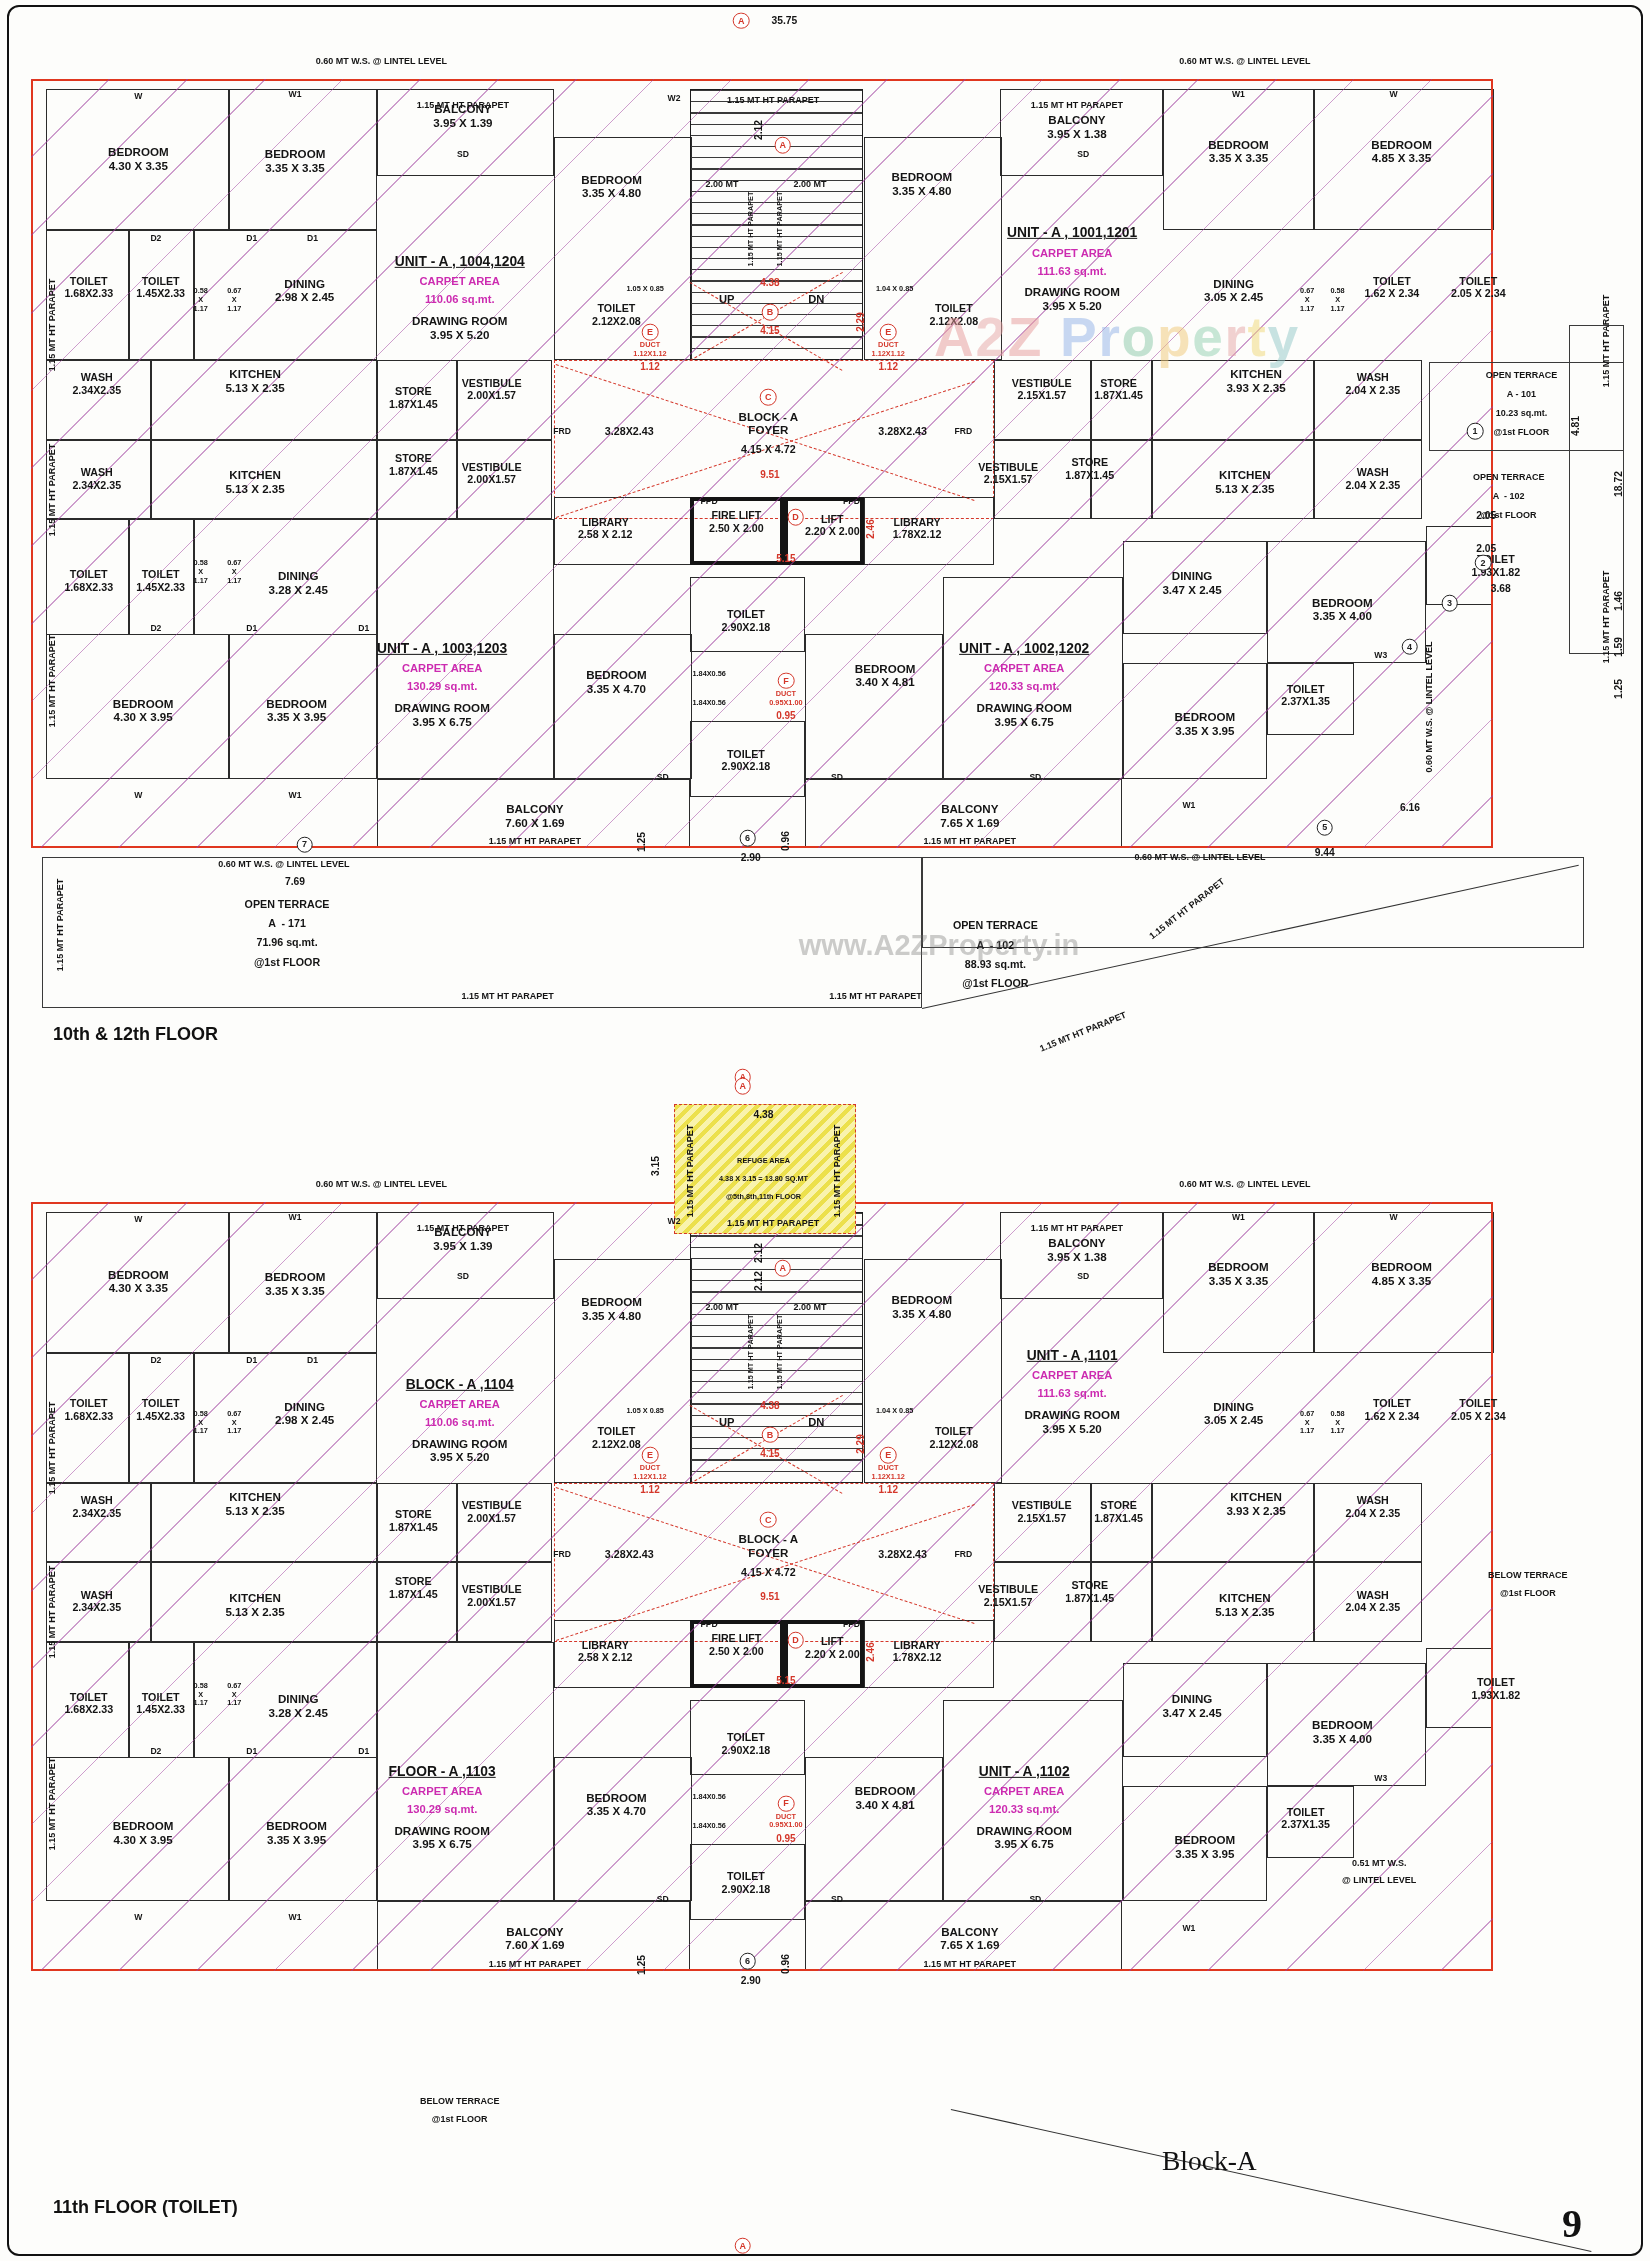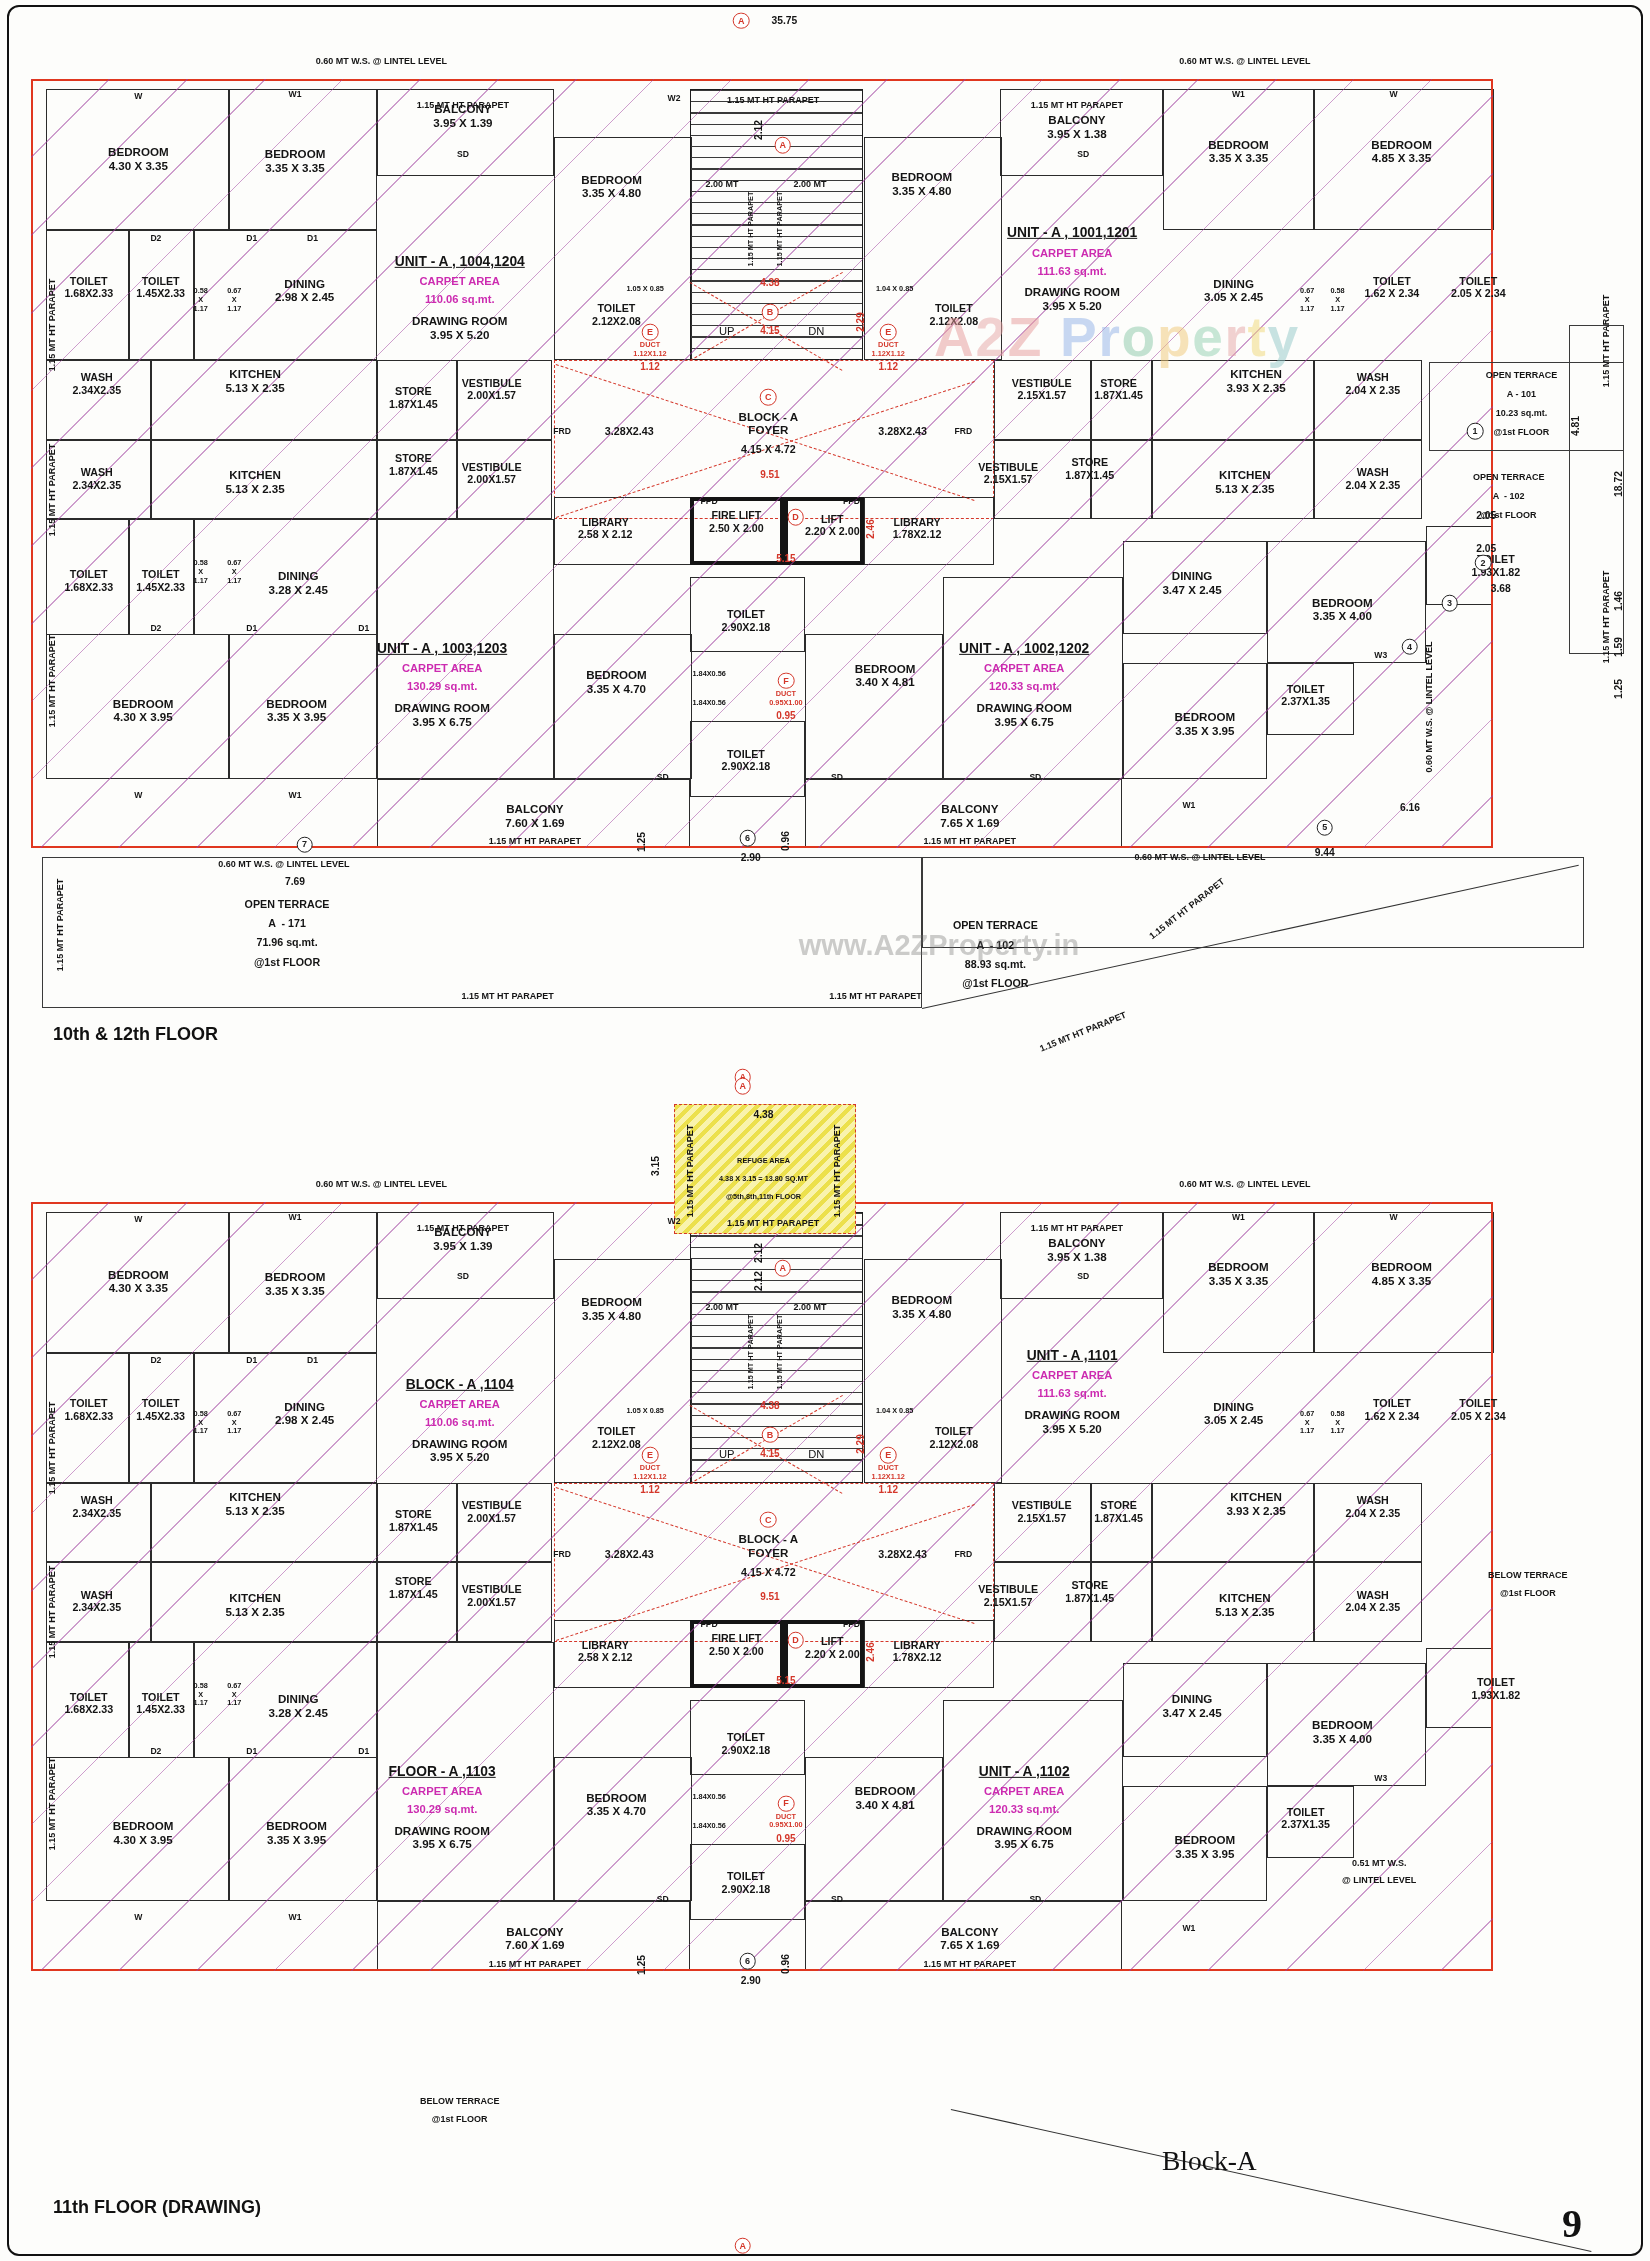--- a/index.html
+++ b/index.html
@@ -17,21 +17,21 @@
   .hatch{background:repeating-linear-gradient(135deg,rgba(158,62,158,.5) 0 1.2px,transparent 1.2px 55px);pointer-events:none;}
   .redline{border-top:1.3px dashed #d4372a;transform-origin:0 0;}
   .thin{border-top:1.5px solid #333;transform-origin:0 0;}
   .lbl{position:absolute;transform:translate(-50%,-50%);white-space:pre;text-align:center;line-height:1.18;color:#141414;}
   .room{font-size:11.6px;font-weight:bold;}
   .dim2{font-size:10.7px;font-weight:bold;}
   .dim{font-size:10.3px;font-weight:bold;}
   .small{font-size:9px;font-weight:bold;}
   .tiny{font-size:7.3px;font-weight:bold;}
   .tag{font-size:8.6px;font-weight:bold;}
-  .upd{font-size:11.2px;font-weight:normal;margin-top:32px;}
+  .upd{font-size:11.2px;font-weight:bold;}
   .unit{font-size:13.8px;font-weight:bold;text-decoration:underline;}
   .carpet{font-size:11.2px;font-weight:bold;color:#cc2bb0;}
   .redd{font-size:10px;font-weight:bold;color:#d4372a;}
   .tinyred{font-size:7.3px;font-weight:bold;color:#d4372a;}
   .terr{font-size:10.7px;font-weight:bold;}
   .circ,.circb{width:14.6px;height:14.6px;border-radius:50%;display:flex;align-items:center;justify-content:center;font-size:9px;font-weight:bold;line-height:1;}
   .circ{border:1.1px solid #d4372a;color:#d4372a;background:#fff;}
   .circb{border:1.1px solid #222;color:#222;background:#fff;}
   .floor-title{position:absolute;font-size:18px;font-weight:bold;color:#111;}
   .block-title{position:absolute;font-size:27.5px;color:#111;font-family:"Liberation Serif",serif;}
@@ -666,17 +666,17 @@
       <div class="lbl circ" style="left: 44.7%; top: 104.6%;">A</div>
       <div class="lbl small" style="left: 84.5%; top: 68.6%;">0.51 MT W.S.</div>
       <div class="lbl small" style="left: 84.5%; top: 70.2%;">@ LINTEL LEVEL</div>
       <div class="lbl dim" style="left: 45.7%; top: 13.8%; transform: translate(-50%, -50%) rotate(-90deg);">2.12</div>
     </div>
 
   <div class="wm" id="wm1" style="left:1117px;top:337px;"><span style="color: rgb(231, 154, 154);">A</span><span style="color: rgb(231, 166, 166);">2</span><span style="color: rgb(231, 154, 154);">Z</span><span style="color: rgb(255, 255, 255);"> </span><span style="color: rgb(146, 178, 232);">P</span><span style="color: rgb(146, 178, 232);">r</span><span style="color: rgb(139, 201, 169);">o</span><span style="color: rgb(240, 200, 120);">p</span><span style="color: rgb(147, 208, 177);">e</span><span style="color: rgb(231, 166, 166);">r</span><span style="color: rgb(240, 216, 120);">t</span><span style="color: rgb(147, 200, 200);">y</span></div>
   <div class="wmurl" style="left:939px;top:945px;">www.A2ZProperty.in</div>
 
   <div class="floor-title" style="left:53px;top:1024px;">10th &amp; 12th FLOOR</div>
-  <div class="floor-title" style="left:53px;top:2197px;">11th FLOOR (DRAWING)</div>
+  <div class="floor-title" style="left:53px;top:2197px;">11th FLOOR (TOILET)</div>
   <div class="block-title" style="left:1162px;top:2145px;">Block-A</div>
   <div class="pageno" style="left:1562px;top:2200px;">9</div>
 </div>
 
 
 </body></html>

